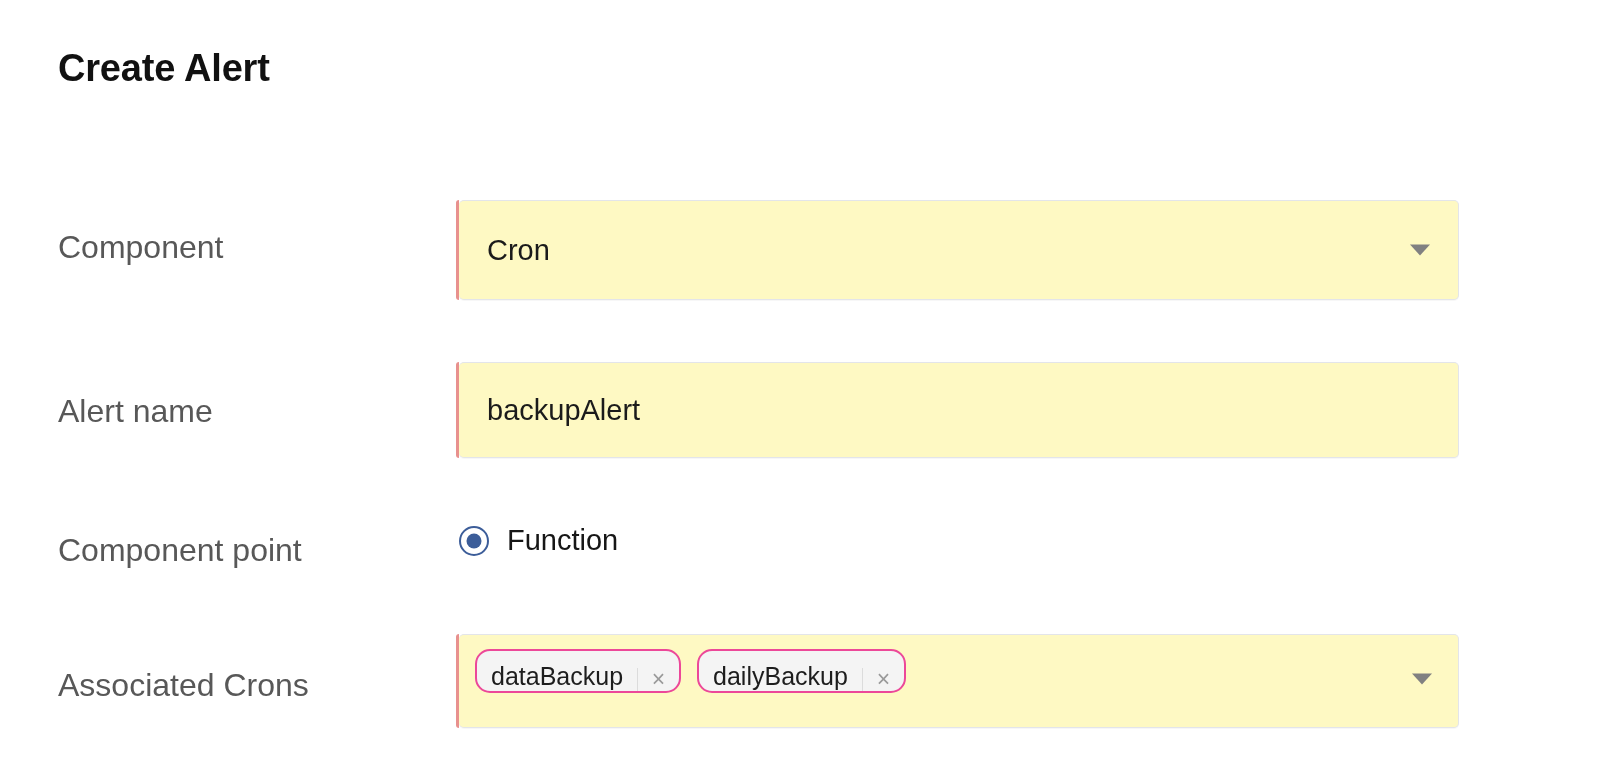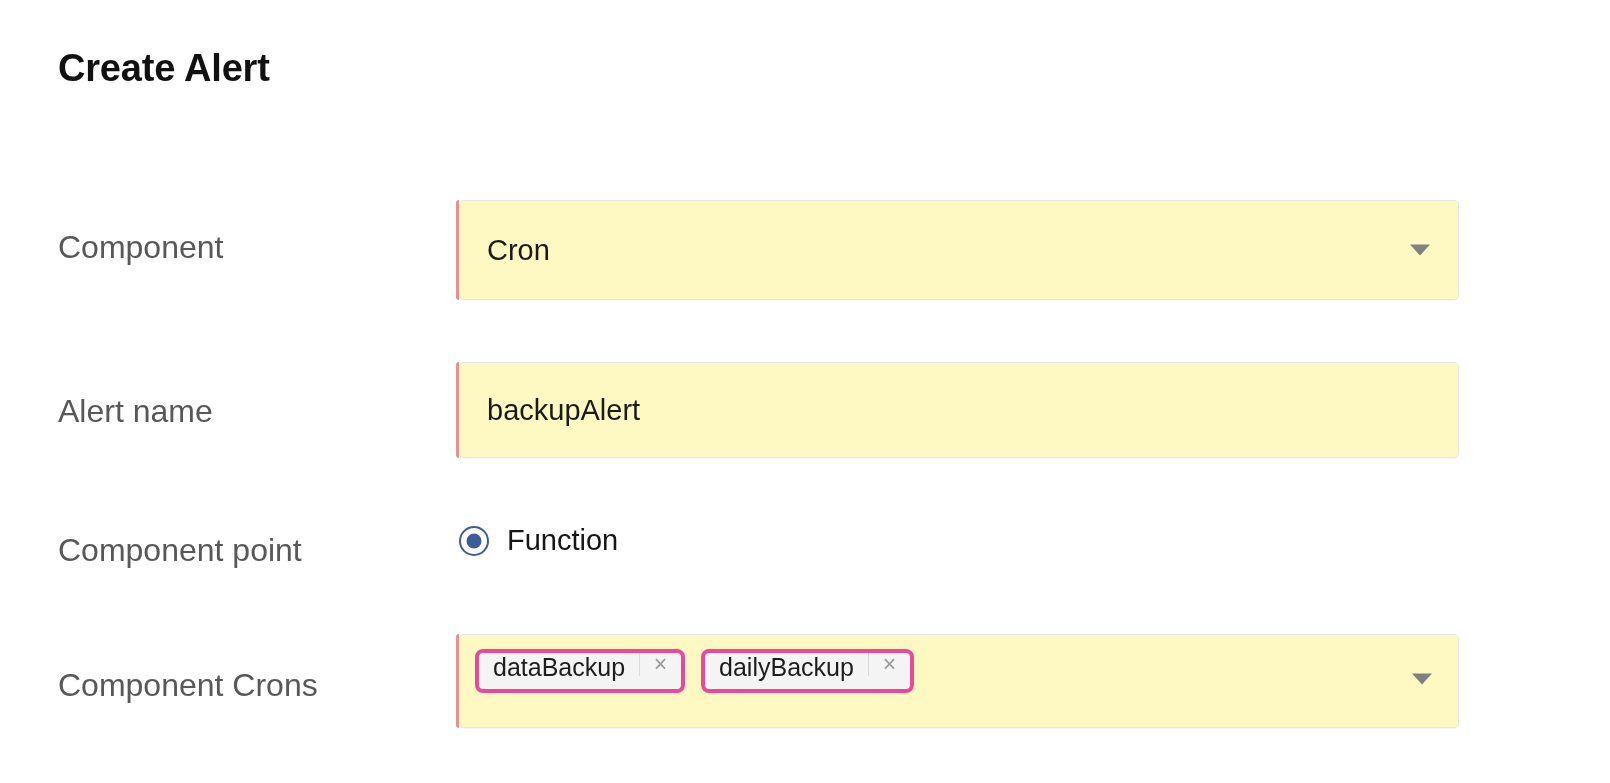--- a/index.html
+++ b/index.html
@@ -172,24 +172,24 @@
   .tag-area {
     position: absolute;
     left: 16px;
     top: 14px;
     display: flex;
     align-items: center;
     gap: 16px;
   }
   .tag-chip {
     display: flex;
-    align-items: flex-start;
+    align-items: flex-end;
     background: #f4f4f4;
-    border: 4px solid #ec4899;
-    border-radius: 8px;
+    border: 2px solid #ec4899;
+    border-radius: 15px;
     height: 44px;
     overflow: hidden;
   }
   .tag-text {
     display: flex;
     align-items: center;
     padding: 0 14px;
     font-size: 25px;
     color: #1d1d1d;
     white-space: nowrap;
@@ -236,21 +236,21 @@
     <div class="radio-group">
       <div class="radio-option checked">
         <span class="radio-mark"></span>
         <span class="radio-label">Function</span>
       </div>
 
     </div>
   </div>
 
   <div class="form-row row-crons">
-    <div class="field-label">Component Crons</div>
+    <div class="field-label">Associated Crons</div>
 
     <div class="control tags-control">
       <div class="tag-area">
 
         <div class="tag-chip">
           <span class="tag-text">dataBackup</span>
           <span class="tag-remove">×</span>
         </div>
 
         <div class="tag-chip">

